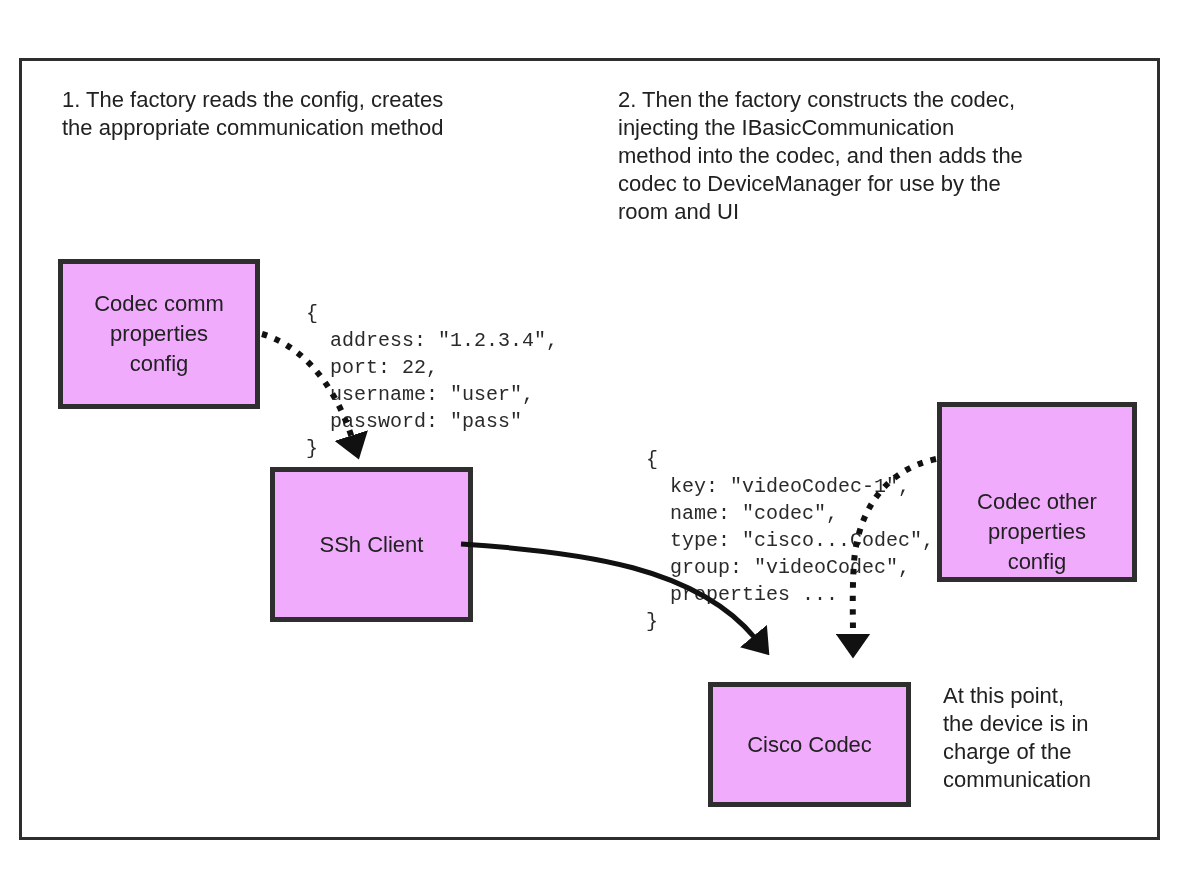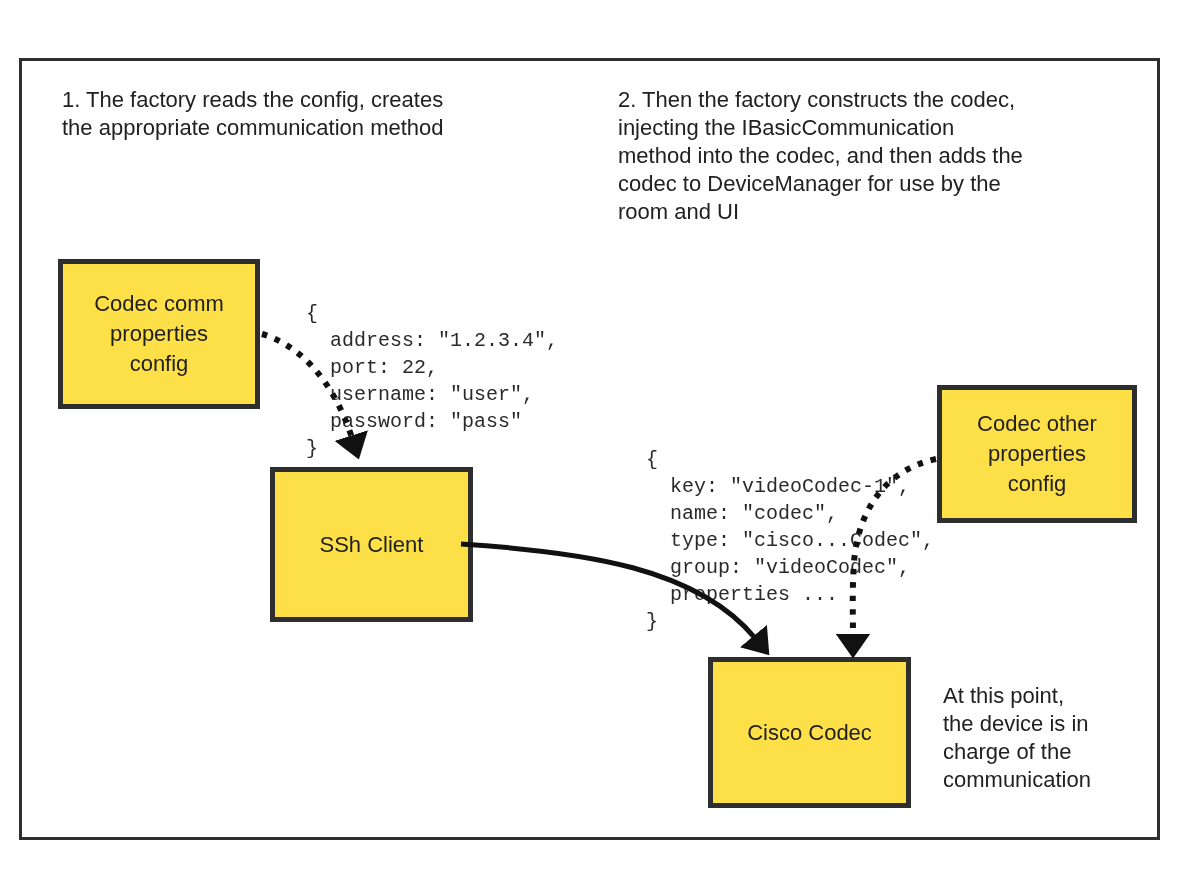--- a/index.html
+++ b/index.html
@@ -21,21 +21,21 @@
   .annotation {
     position: absolute;
     font-size: 22px;
     line-height: 28px;
     white-space: pre-line;
     color: #212121;
   }
   .node {
     position: absolute;
     border: 5px solid #2e2e2e;
-    background: #fde047;
+    background: #f0abfc;
     display: flex;
     align-items: center;
     justify-content: center;
     text-align: center;
     font-size: 22px;
     line-height: 30px;
     white-space: pre-line;
     color: #212121;
   }
   .code {
@@ -87,27 +87,27 @@
 </div>
 
 <pre class="code" style="left:646px; top:446px;">{
   key: "videoCodec-1",
   name: "codec",
   type: "cisco...Codec",
   group: "videoCodec",
   properties ...
 }</pre>
 
-<div class="node" style="left:937px; top:385px; width:200px; height:138px;">
+<div class="node" style="left:937px; top:402px; width:200px; height:180px;align-items:flex-end;">
   <span>Codec other
 properties
 config</span>
 </div>
 
-<div class="node" style="left:708px; top:657px; width:203px; height:151px;">
+<div class="node" style="left:708px; top:682px; width:203px; height:125px;">
   <span>Cisco Codec</span>
 </div>
 
 <div class="annotation" style="left:943px; top:682px; width:230px;">At this point,
 the device is in
 charge of the
 communication</div>
 
 <svg class="arrows" viewBox="0 0 1200 880">
   <defs>

